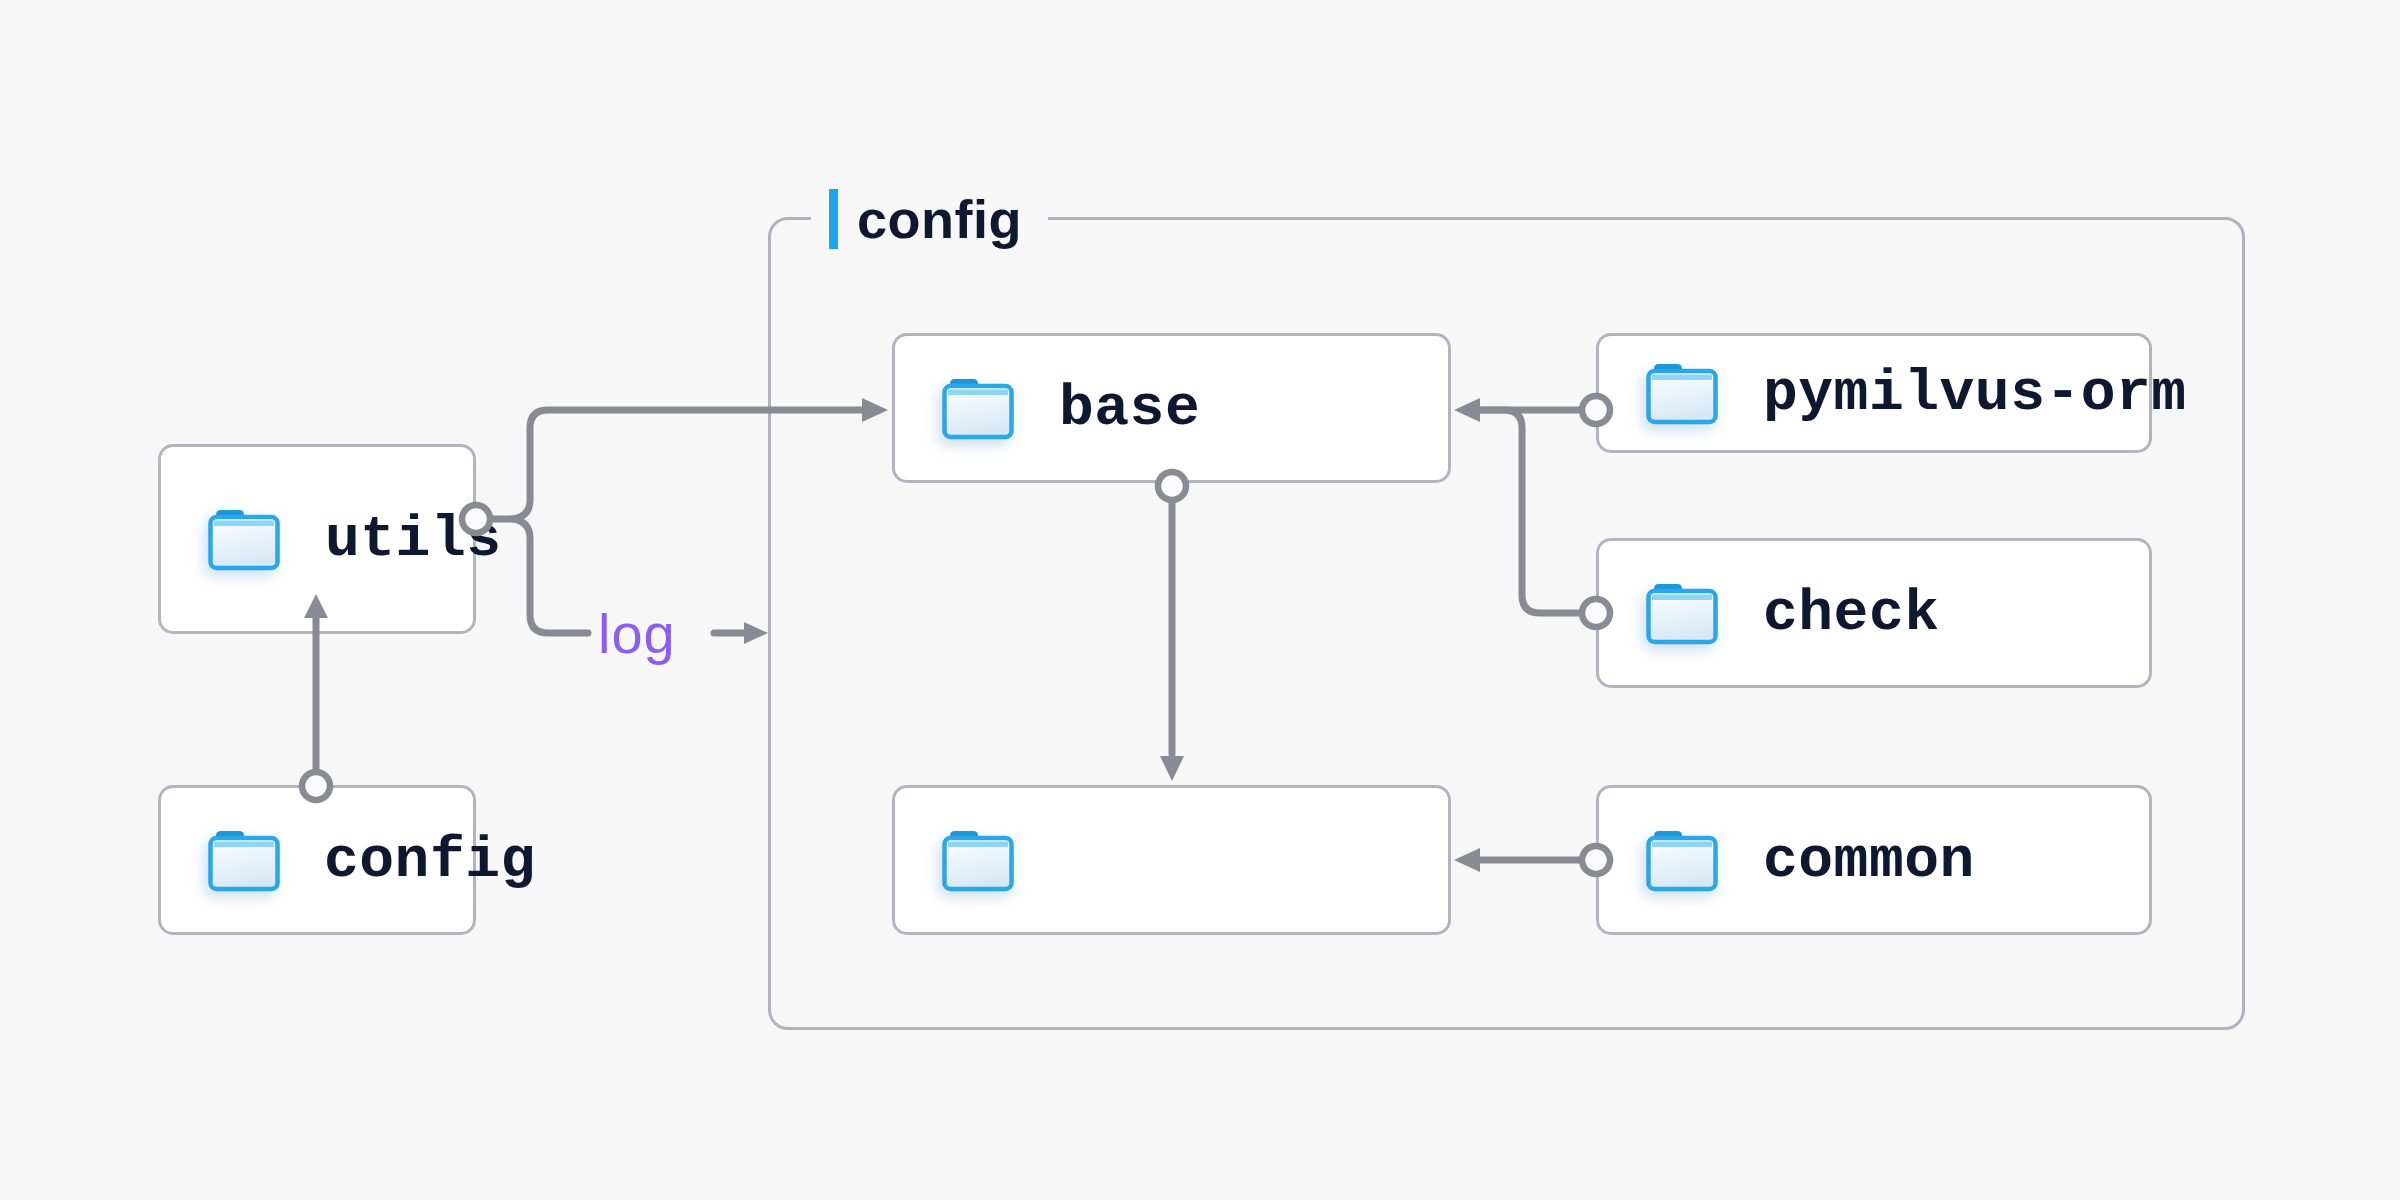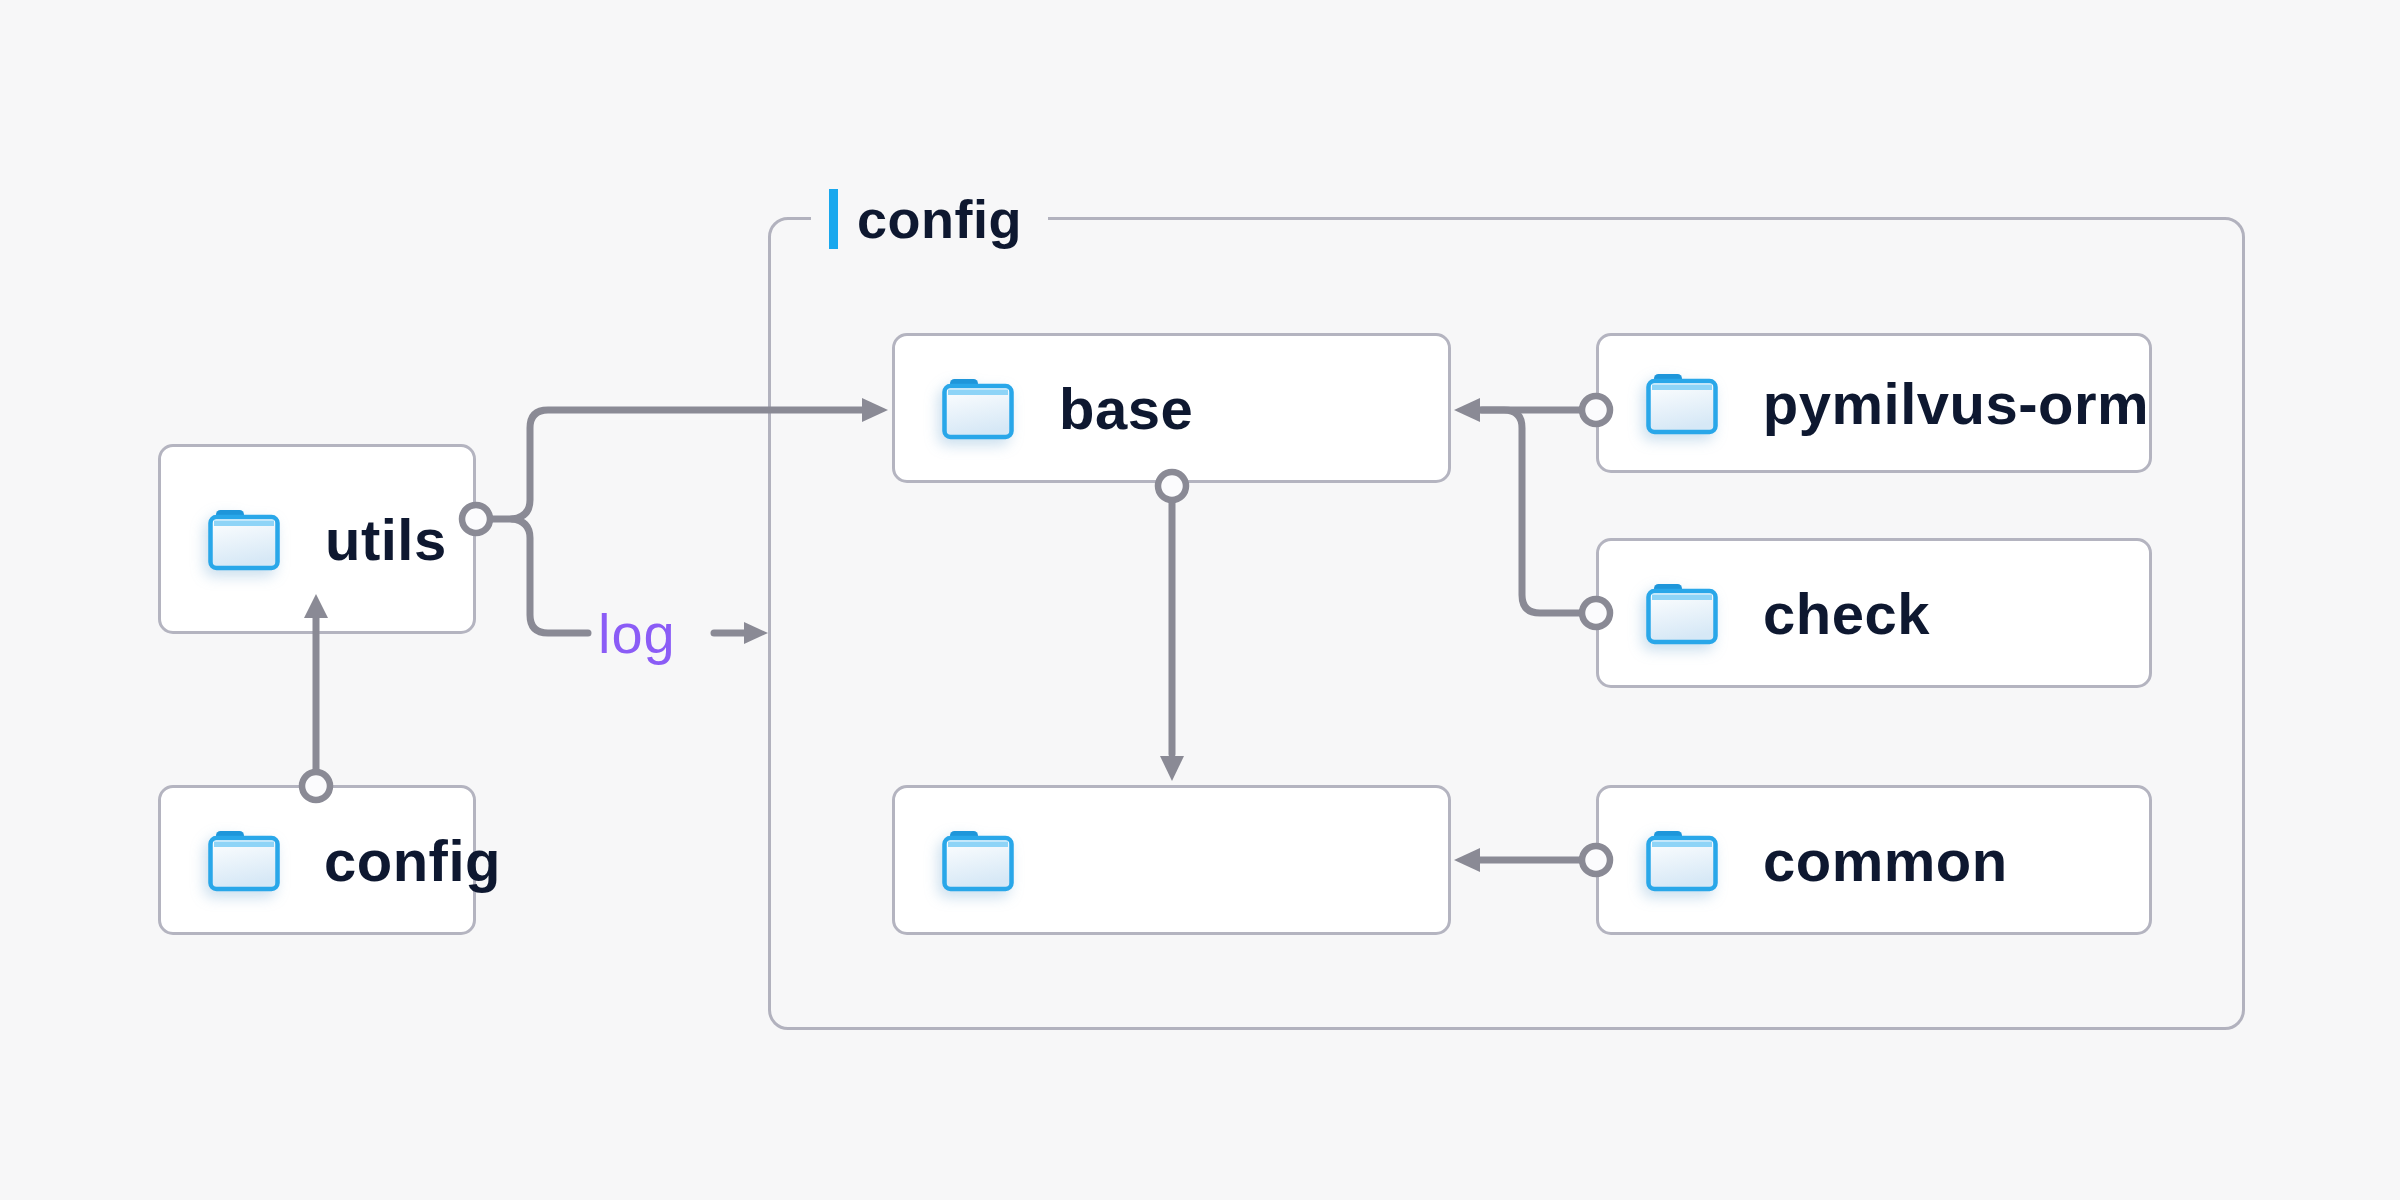--- a/index.html
+++ b/index.html
@@ -52,31 +52,32 @@
     align-items: center;
     padding-left: 46px;
     gap: 44px;
   }
   .node .node-label {
     font-size: 58px;
     font-weight: 600;
     color: #0e1830;
     letter-spacing: 0.5px;
     white-space: nowrap;
+    font-family: Liberation Mono, monospace;
   }
   .folder-icon {
     width: 74px; height: 66px;
     flex: 0 0 auto;
     filter: drop-shadow(-4px 6px 7px rgba(70, 140, 195, 0.28));
   }
 
   #node-utils     { left: 158px; top: 444px; width: 318px; height: 190px; }
   #node-config    { left: 158px; top: 785px; width: 318px; height: 150px; gap: 43px; }
   #node-base      { left: 892px; top: 333px; width: 559px; height: 150px; }
-  #node-pymilvus  { left: 1596px; top: 333px; width: 556px; height: 140px; justify-content: center; }
+  #node-pymilvus  { left: 1596px; top: 333px; width: 556px; height: 120px; }
   #node-check     { left: 1596px; top: 538px; width: 556px; height: 150px; }
   #node-testcases { left: 892px; top: 785px; width: 559px; height: 150px; }
   #node-common    { left: 1596px; top: 785px; width: 556px; height: 150px; }
 
   
   .edges-svg {
     position: absolute; inset: 0;
     width: 2400px; height: 1200px;
     pointer-events: none;
   }

